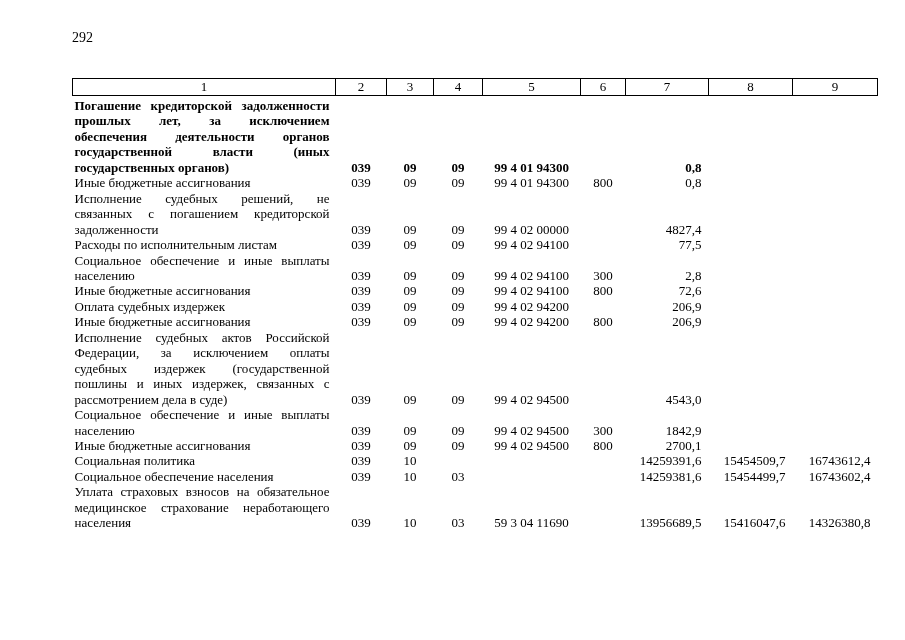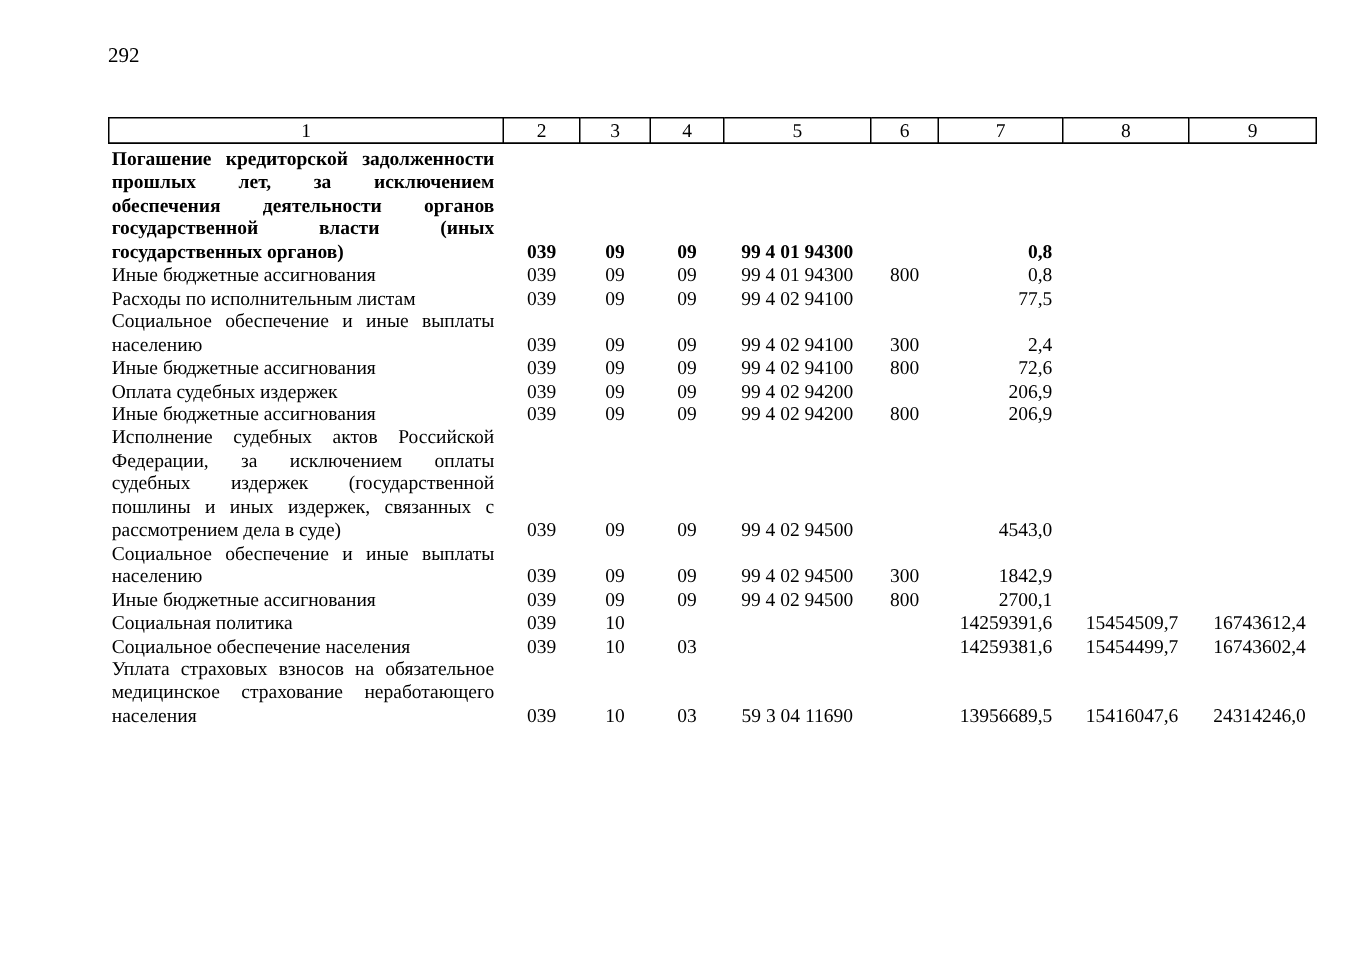--- a/index.html
+++ b/index.html
@@ -118,38 +118,49 @@
         <td class="c2">039</td>
         <td class="c3">09</td>
         <td class="c4">09</td>
         <td class="c5">99 4 01 94300</td>
         <td class="c6">800</td>
         <td class="c7">0,8</td>
         <td class="c8"></td>
         <td class="c9"></td>
       </tr>
       <tr>
+        <td class="c1">Исполнение судебных решений, не связанных с погашением кредиторской задолженности</td>
+        <td class="c2">039</td>
+        <td class="c3">09</td>
+        <td class="c4">09</td>
+        <td class="c5">99 4 02 00000</td>
+        <td class="c6"></td>
+        <td class="c7">4827,4</td>
+        <td class="c8"></td>
+        <td class="c9"></td>
+      </tr>
+      <tr>
         <td class="c1">Расходы по исполнительным листам</td>
         <td class="c2">039</td>
         <td class="c3">09</td>
         <td class="c4">09</td>
         <td class="c5">99 4 02 94100</td>
         <td class="c6"></td>
         <td class="c7">77,5</td>
         <td class="c8"></td>
         <td class="c9"></td>
       </tr>
       <tr>
         <td class="c1">Социальное обеспечение и иные выплаты населению</td>
         <td class="c2">039</td>
         <td class="c3">09</td>
         <td class="c4">09</td>
         <td class="c5">99 4 02 94100</td>
         <td class="c6">300</td>
-        <td class="c7">2,4</td>
+        <td class="c7">2,8</td>
         <td class="c8"></td>
         <td class="c9"></td>
       </tr>
       <tr>
         <td class="c1">Иные бюджетные ассигнования</td>
         <td class="c2">039</td>
         <td class="c3">09</td>
         <td class="c4">09</td>
         <td class="c5">99 4 02 94100</td>
         <td class="c6">800</td>
@@ -236,16 +247,16 @@
       </tr>
       <tr>
         <td class="c1">Уплата страховых взносов на обязательное медицинское страхование неработающего населения</td>
         <td class="c2">039</td>
         <td class="c3">10</td>
         <td class="c4">03</td>
         <td class="c5">59 3 04 11690</td>
         <td class="c6"></td>
         <td class="c7">13956689,5</td>
         <td class="c8">15416047,6</td>
-        <td class="c9">24314246,0</td>
+        <td class="c9">14326380,8</td>
       </tr>
     </tbody>
 </table>
 
 </body></html>

